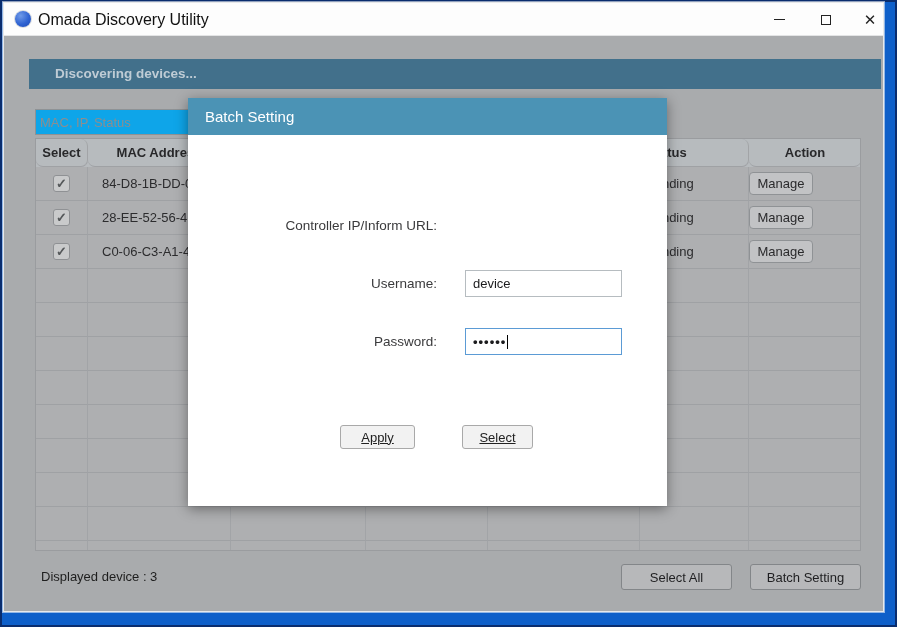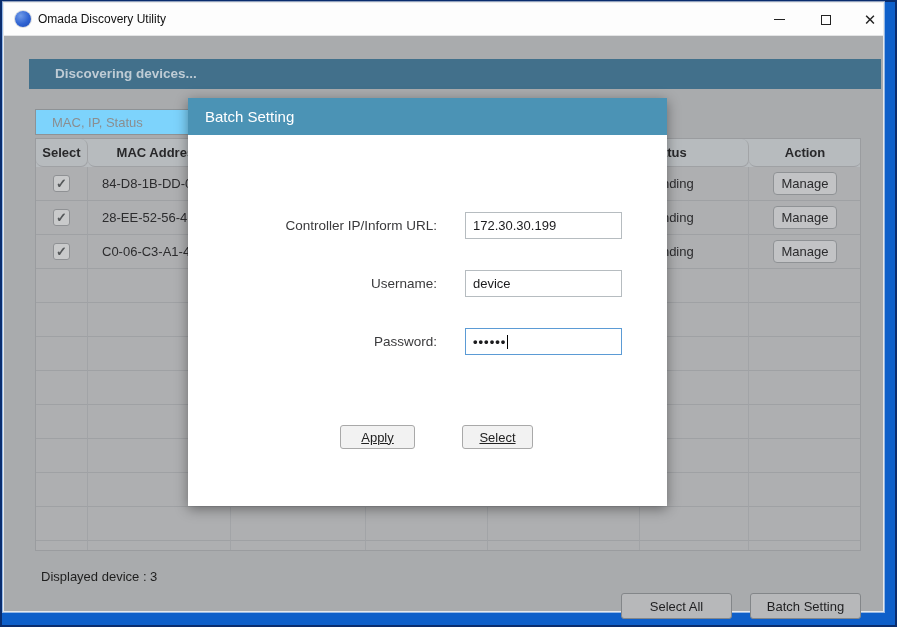--- a/index.html
+++ b/index.html
@@ -12,58 +12,58 @@
   
   .app-window{
     position:absolute;left:3px;top:2px;width:881px;height:610px;
     background:#a9abad;border:1px solid #e8e9ea;box-sizing:border-box;
     box-shadow:0 0 0 1px rgba(255,255,255,.55);
   }
   .titlebar{position:absolute;left:0;top:0;width:100%;height:33px;background:#fdfdfd;border-bottom:1px solid #e3e4e5;box-sizing:border-box;}
   .app-icon{position:absolute;left:11px;top:8px;width:16px;height:16px;border-radius:50%;
     background:radial-gradient(circle at 35% 30%,#6f9ae8 0%,#2f63d2 55%,#1d49b4 100%);
     box-shadow:0 0 0 1px rgba(180,185,190,.5);}
-  .window-title{position:absolute;left:34px;top:0;height:33px;line-height:33px;font-size:12px;color:#111;text-align:center;}
+  .window-title{position:absolute;left:34px;top:0;height:33px;line-height:33px;font-size:16px;color:#111;text-align:center;}
   .win-btn{position:absolute;top:0;width:32px;height:33px;display:flex;align-items:center;justify-content:center;cursor:default;color:#222;}
   .win-btn.min{left:759px;} .win-btn.max{left:806px;} .win-btn.close{left:850px;}
   .glyph-min{width:11px;height:1px;background:#222;}
   .glyph-max{width:10px;height:10px;border:1px solid #222;box-sizing:border-box;}
   .glyph-close{font-size:15px;line-height:15px;color:#222;}
   
   .status-banner{position:absolute;left:25px;top:56px;width:852px;height:30px;background:#42708b;
     color:#bfccd5;font-size:13.5px;font-weight:bold;line-height:30px;padding-left:26px;box-sizing:border-box;}
   
   .search-input{position:absolute;left:31px;top:106px;width:287px;height:26px;box-sizing:border-box;
-    background:#7dd3fc;border:1px solid #8e9295;padding:0 16px;font-size:13px;color:#3a3a3c;
+    background:#0ea5e9;border:1px solid #8e9295;padding:0 4px;font-size:13px;color:#3a3a3c;
     font-family:"Liberation Sans",sans-serif;outline:none;}
   .search-input::placeholder{color:#8b8e90;opacity:1;}
   
   .device-table{position:absolute;left:31px;top:135px;width:826px;height:413px;overflow:hidden;
     border:1px solid #9a9c9f;box-sizing:border-box;background:#aeafb1;}
   .trow{display:grid;grid-template-columns:52px 143px 135px 122px 152px 109px 112px;}
   .trow.thead{background:#b7bbbe;height:28px;}
   .trow.tbody{height:34px;background:#aeafb1;}
   .th,.td{border-right:1px solid #a2a4a7;border-bottom:1px solid #9fa1a4;box-sizing:border-box;
     display:flex;align-items:center;overflow:hidden;white-space:nowrap;}
   .th:last-child,.td:last-child{border-right:none;}
   .th{font-size:13px;font-weight:bold;color:#28282a;justify-content:center;border-radius:7px;}
   .th.h-status{justify-content:flex-start;padding-left:7px;}
   .td{font-size:13px;color:#2c2c2e;}
   .td.c-select{justify-content:center;}
   .td.c-mac{padding-left:14px;}
   .td.c-status{padding-left:6px;}
-  .td.c-action{justify-content:center;}
+  .td.c-action{}
   .checkbox{width:17px;height:17px;border:1px solid #8f9194;border-radius:3px;background:#c9cacb;
     display:flex;align-items:center;justify-content:center;box-sizing:border-box;}
   .checkbox .check{font-size:13px;font-weight:bold;color:#55585a;line-height:13px;}
   .manage-btn{width:64px;height:23px;background:#c2c3c5;border:1px solid #8f9295;border-radius:4px;
     font-size:13px;color:#2a2a2c;font-family:"Liberation Sans",sans-serif;padding:0;}
   
   .device-count{position:absolute;left:37px;top:566px;font-size:13px;color:#1e1e1e;}
-  .footer-btn{position:absolute;top:590px;width:111px;height:26px;background:#b7b8ba;border:1px solid #838689;
+  .footer-btn{position:absolute;top:561px;width:111px;height:26px;background:#b7b8ba;border:1px solid #838689;
     border-radius:3px;font-size:13px;color:#1f1f21;font-family:"Liberation Sans",sans-serif;padding:0;}
   .footer-btn.select-all{left:617px;}
   .footer-btn.batch{left:746px;}
   
   .modal{position:absolute;left:184px;top:95px;width:479px;height:408px;background:#ffffff;
     box-shadow:0 3px 12px rgba(0,0,0,.4);}
   .modal-header{position:absolute;left:0;top:0;width:100%;height:37px;background:#4b93b5;box-sizing:border-box;}
   .modal-title{color:#ffffff;font-size:15px;line-height:37px;padding-left:17px;}
   .field-row{position:absolute;left:16px;height:27px;display:flex;align-items:center;}
   .field-row.f0{top:114px;} .field-row.f1{top:172px;} .field-row.f2{top:230px;}
@@ -247,23 +247,20 @@
     <button class="footer-btn select-all">Select All</button>
     <button class="footer-btn batch">Batch Setting</button>
 
     <div class="modal">
       <div class="modal-header">
         <div class="modal-title">Batch Setting</div>
       </div>
       <div id="modal-fields">
           <div class="field-row f0">
             <div class="field-label">Controller IP/Inform URL:</div>
-            <div class="field-input">
-              <span>172.30.30.199</span>
-            </div>
           </div>
           <div class="field-row f1">
             <div class="field-label">Username:</div>
             <div class="field-input">
               <span>device</span>
             </div>
           </div>
           <div class="field-row f2">
             <div class="field-label">Password:</div>
             <div class="field-input focused">

